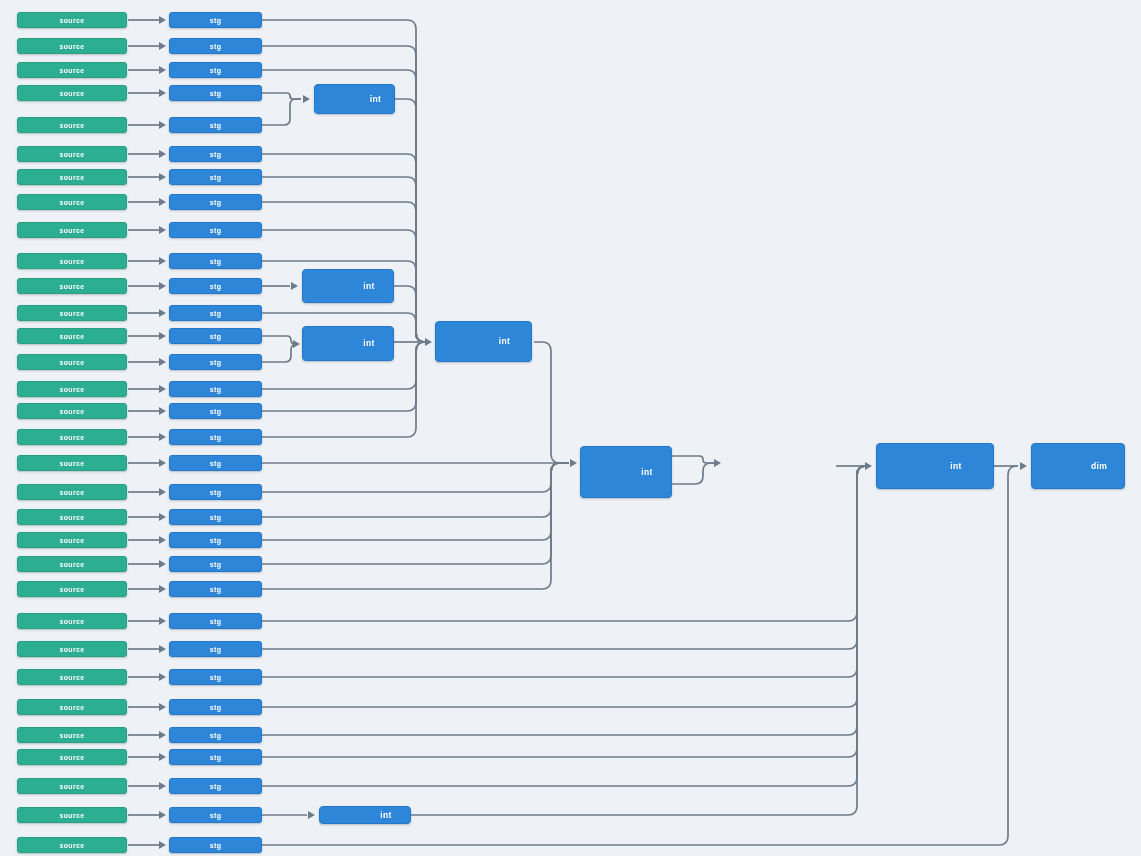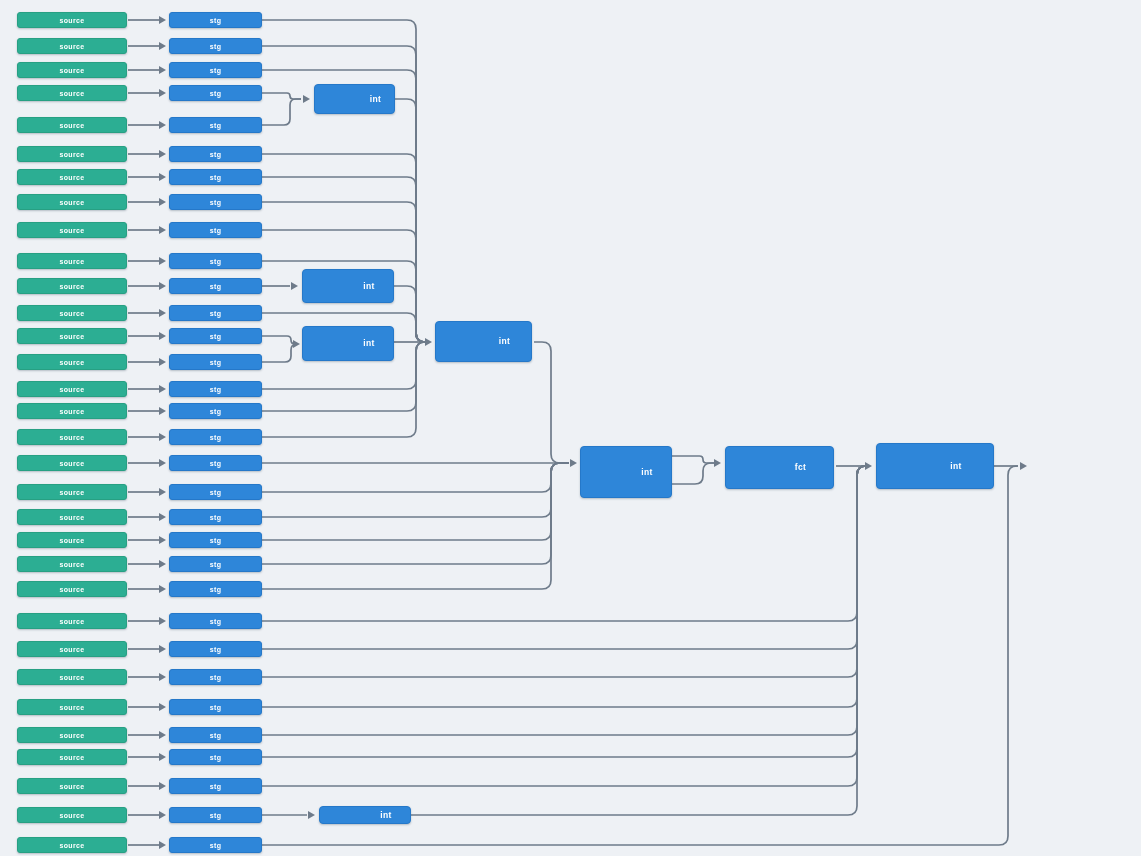--- a/index.html
+++ b/index.html
@@ -337,22 +337,22 @@
     </div>
     <div class="node mdl big" style="left: 302px; top: 326px; width: 92px; height: 35px;">
       <span>int</span>
     </div>
     <div class="node mdl big" style="left: 435px; top: 321px; width: 97px; height: 41px;">
       <span>int</span>
     </div>
     <div class="node mdl big" style="left: 580px; top: 446px; width: 92px; height: 52px;">
       <span>int</span>
     </div>
-    <div class="node mdl big" style="left: 725px; top: 446px; width: 109px; height: 43px;">
-      <span>fct</span>
-    </div>
     <div class="node mdl big" style="left: 876px; top: 443px; width: 118px; height: 46px;">
       <span>int</span>
+    </div>
+    <div class="node mdl big" style="left: 1031px; top: 443px; width: 94px; height: 46px;">
+      <span>dim</span>
     </div>
     <div class="node mdl big" style="left: 319px; top: 806px; width: 92px; height: 18px;">
       <span>int</span>
     </div>
   </div>
 
 </body></html>

